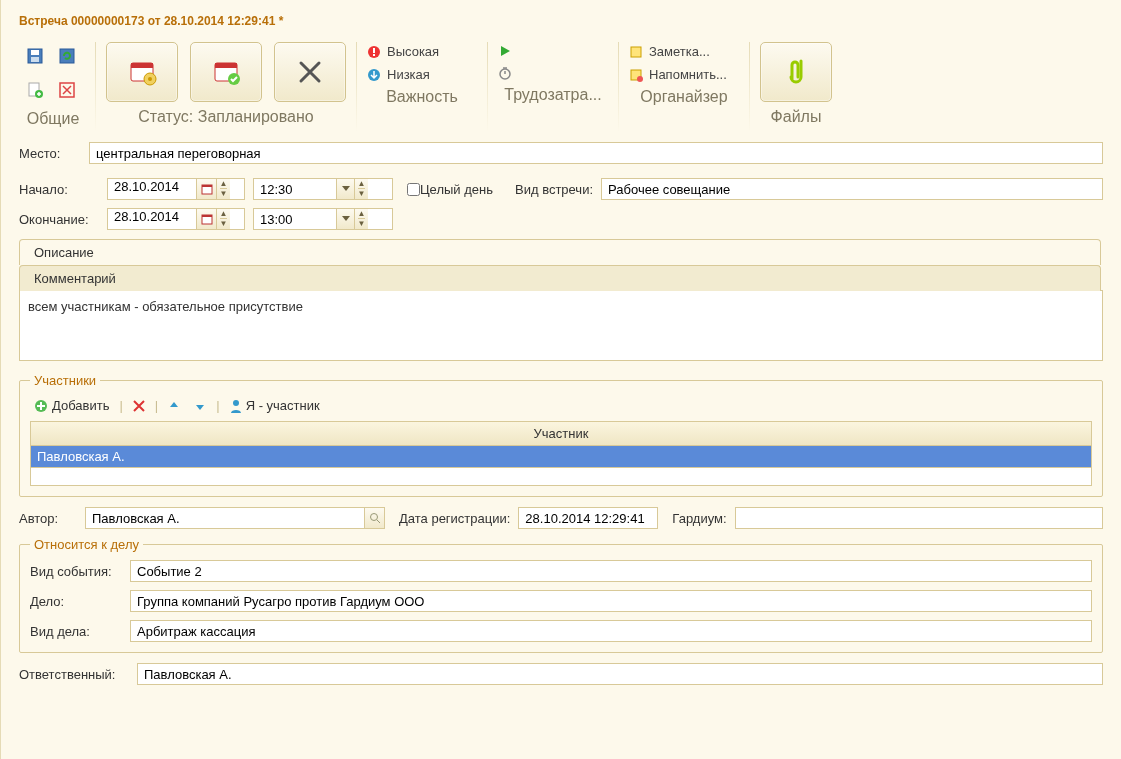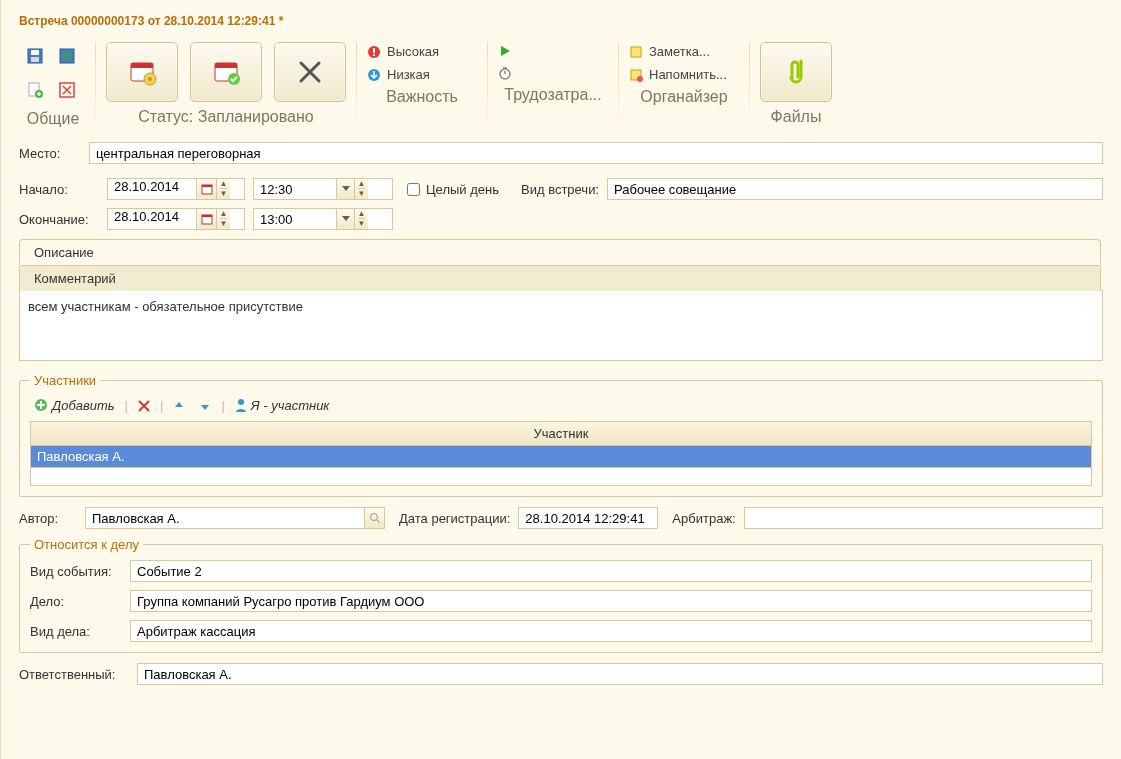--- a/index.html
+++ b/index.html
@@ -40,30 +40,30 @@
   .date-field{width:138px;flex:none;display:flex;border:1px solid var(--border);background:var(--field-bg);height:22px;align-items:flex-start;}
   .date-field input{border:none;outline:none;width:88px;padding:0 6px;background:transparent;}
   .time-field{width:140px;flex:none;display:flex;border:1px solid var(--border);background:var(--field-bg);height:22px;align-items:center;}
   .time-field input{border:none;outline:none;width:82px;padding:0 6px;background:transparent;}
   .cal-btn,.spin,.dd{border-left:1px solid var(--border);height:100%;display:flex;align-items:center;justify-content:center;cursor:pointer;background:var(--btn-face);}
   .cal-btn{width:20px;}
   .dd{width:18px;}
   .spin{width:14px;flex-direction:column;}
   .spin div{height:50%;display:flex;align-items:center;justify-content:center;font-size:8px;line-height:1;color:#6b6140;}
   .spin div:first-child{border-bottom:1px solid var(--border);}
-  .chk{display:flex;align-items:center;gap:6px;margin-left:6px;}
+  .chk{display:flex;align-items:center;gap:0;margin-left:6px;}
   .chk input{margin:0;}
   .tabs{display:flex;border-bottom:1px solid var(--border);margin-top:8px;flex-direction:column;}
   .tab{padding:5px 14px;border:1px solid var(--border);border-bottom:none;background:#f2ebd0;margin-right:2px;border-radius:4px 4px 0 0;cursor:pointer;position:relative;top:1px;}
   .tab.active{background:var(--panel);}
   .desc-box{border:1px solid var(--border);border-top:none;background:var(--field-bg);min-height:70px;padding:8px;margin-bottom:12px;}
   fieldset{border:1px solid var(--border);border-radius:2px;margin:0 0 10px;padding:8px 10px 10px;}
   legend{color:var(--accent);padding:0 4px;}
   .toolbar{display:flex;align-items:center;gap:6px;margin-bottom:6px;}
-  .tbtn{display:flex;gap:4px;padding:2px 4px;cursor:pointer;border-radius:3px;font-style:italic;}
+  .tbtn{display:flex;align-items:center;gap:4px;padding:2px 4px;cursor:pointer;border-radius:3px;}
   .tsep{color:#c9bd91;}
   .grid-head{background:linear-gradient(#fbf5df,#efe6c4);border:1px solid var(--border);text-align:center;padding:4px;}
   .grid-row{border:1px solid var(--border);border-top:none;padding:3px 6px;}
   .grid-row.sel{background:var(--blue-sel);color:#fff;}
   .grid-row.empty{height:18px;background:#fff;}
   .search-btn{width:20px;border-left:1px solid var(--border);height:100%;display:flex;align-items:center;justify-content:center;background:var(--btn-face);cursor:pointer;}
   svg{display:block;}
 </style>
 </head>
 <body>
@@ -338,21 +338,21 @@
             <svg width="12" height="12">
               <circle cx="5" cy="5" r="3.5" fill="none" stroke="#997"></circle>
               <path d="M8 8l3 3" stroke="#997"></path>
             </svg>
           </div>
       </div>
       <span class="label" style="min-width:auto;margin-left:6px;">Дата регистрации:</span>
       <div class="field" style="max-width:140px;flex:none;width:140px;">
         <input value="28.10.2014 12:29:41" style="">
       </div>
-      <span class="label" style="min-width:auto;margin-left:6px;">Арбитраж:</span>
+      <span class="label" style="min-width:auto;margin-left:6px;">Гардиум:</span>
       <div class="field">
         <input value="" style="">
       </div>
     </div>
 
     <fieldset>
       <legend>Относится к делу</legend>
       <div class="row">
         <span class="label label-w2">Вид события:</span>
         <div class="field">

